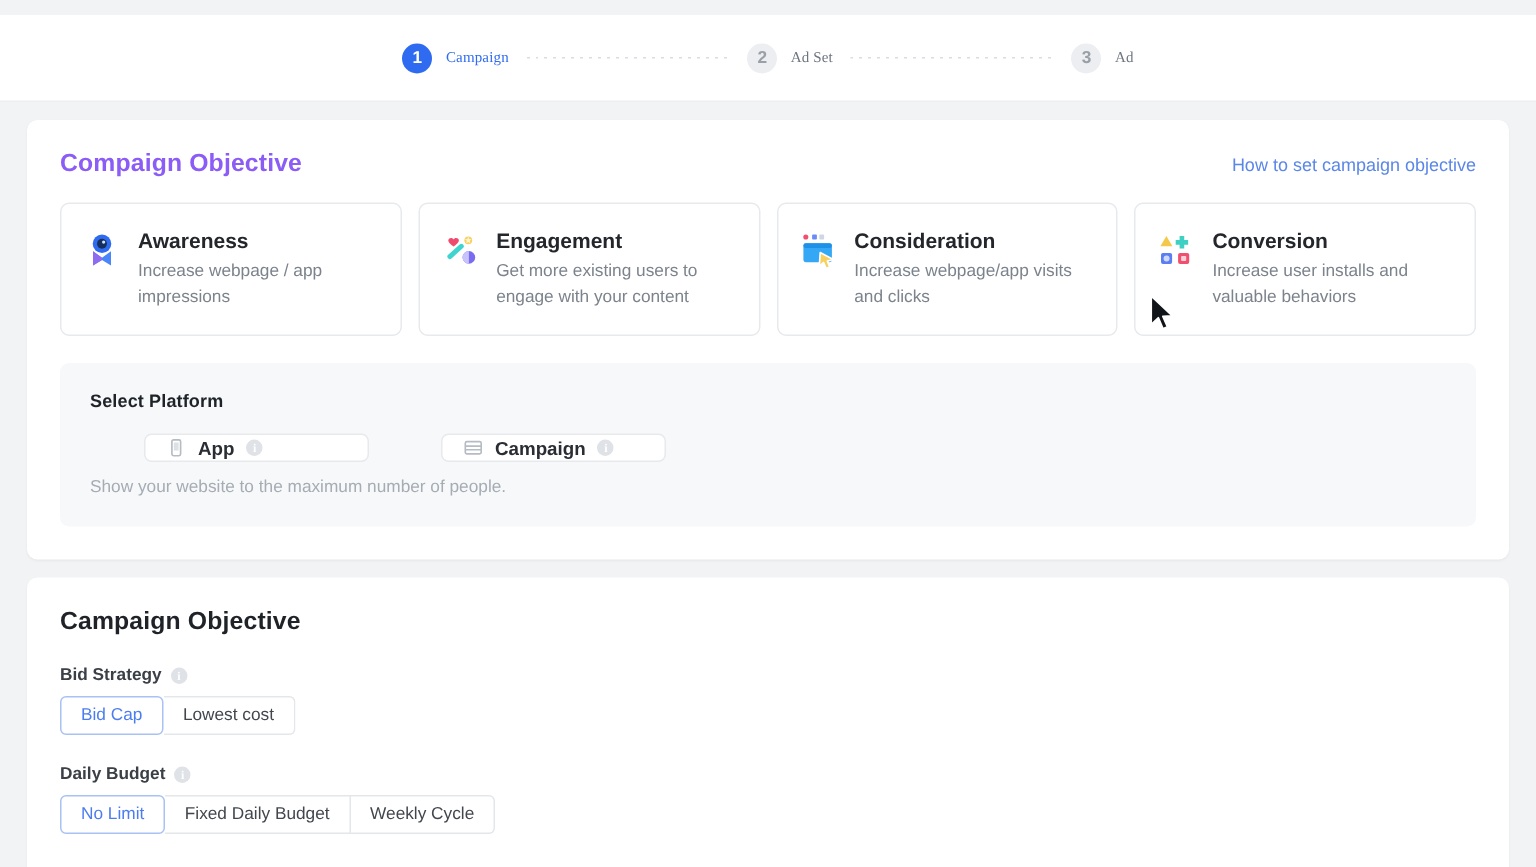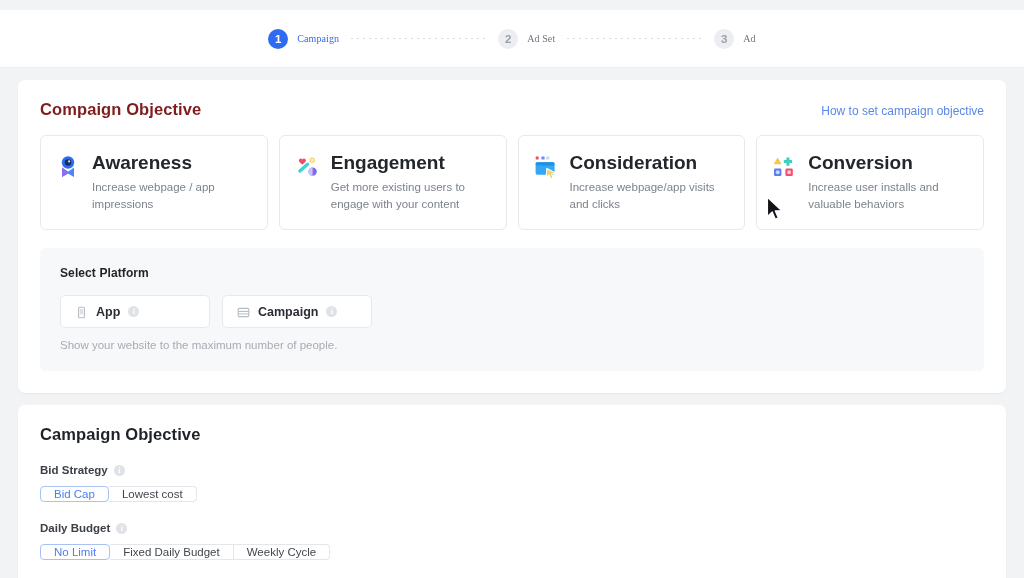--- a/index.html
+++ b/index.html
@@ -93,21 +93,21 @@
 
   .card-head {
     display: flex;
     align-items: baseline;
     justify-content: space-between;
     margin-bottom: 16px;
   }
   .card-title {
     font-size: 16.5px;
     font-weight: 700;
-    color: #7f1d1d;
+    color: #8b5cf6;
     letter-spacing: .1px;
   }
   .help-link {
     font-size: 12px;
     color: #5b87e8;
     cursor: pointer;
   }
 
   
   .objectives {
@@ -128,21 +128,21 @@
     min-height: 88px;
   }
   .obj-icon {
     flex: none;
     width: 26px;
     height: 26px;
     margin-top: 2px;
   }
   .obj-text { min-width: 0; }
   .obj-name {
-    font-size: 19px;
+    font-size: 14px;
     font-weight: 700;
     color: #23262b;
     margin-bottom: 5px;
     white-space: nowrap;
   }
   .obj-desc {
     font-size: 11.5px;
     line-height: 1.48;
     color: #7c838c;
   }
@@ -158,29 +158,30 @@
   .platform-title {
     font-size: 12px;
     font-weight: 700;
     color: #1f2328;
     margin-bottom: 15px;
     letter-spacing: .1px;
   }
   .platform-btns { display: flex; gap: 12px; }
   .platform-btn {
     width: 150px;
-    height: 33px;
+    height: 19px;
     background: #ffffff;
     border: 1px solid #e7e9ec;
     border-radius: 5px;
     display: flex;
     align-items: center;
     gap: 8px;
     padding: 0 14px;
     cursor: pointer;
+    margin-left: 36px;
   }
   .platform-btn .pf-label {
     font-size: 12.5px;
     font-weight: 700;
     color: #2a2e34;
   }
   .pf-glyph { flex: none; width: 13px; height: 13px; color: #b6bcc4; }
   .info-dot {
     flex: none;
     width: 11px;
@@ -219,21 +220,21 @@
     color: #3b4047;
     margin-bottom: 8px;
   }
   .seg {
     display: inline-flex;
     border-radius: 4px;
     overflow: visible;
     margin-bottom: 20px;
   }
   .seg-item {
-    height: 16px;
+    height: 26px;
     padding: 0 13px;
     display: flex;
     align-items: center;
     justify-content: center;
     font-size: 11.5px;
     color: #42474e;
     background: #ffffff;
     border: 1px solid #e4e6ea;
     border-left-width: 0;
     cursor: pointer;

